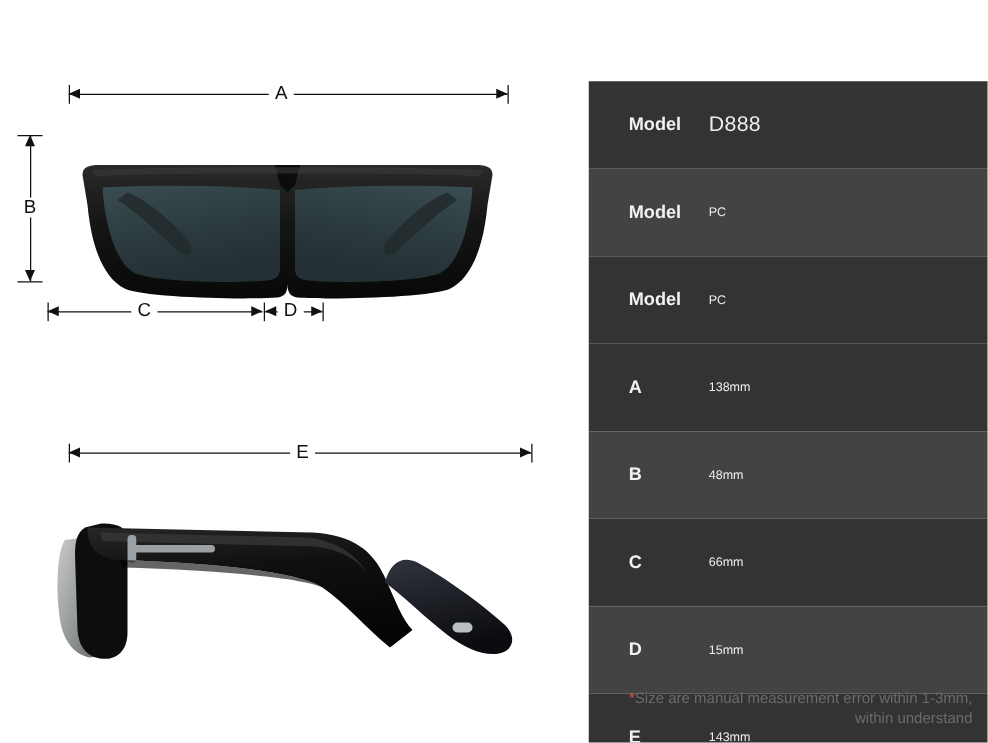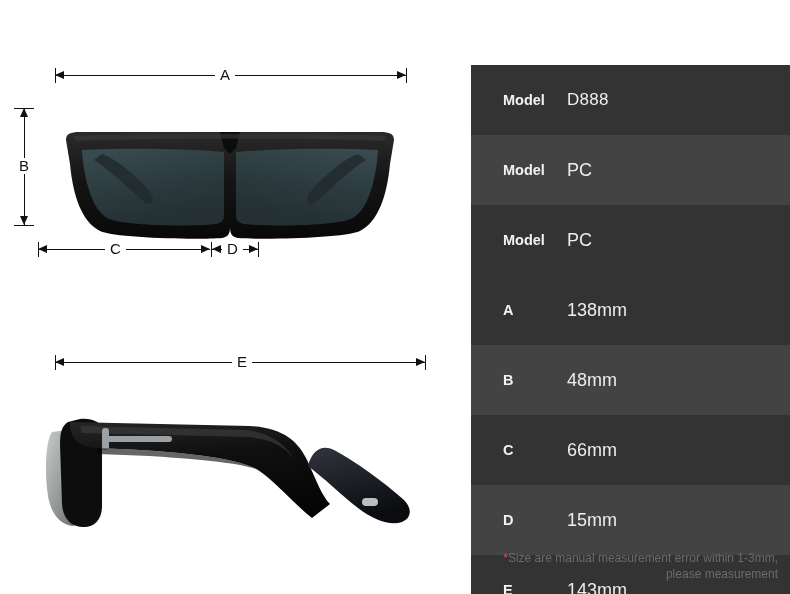--- a/index.html
+++ b/index.html
@@ -90,21 +90,21 @@
     display:flex;align-items:center;margin-left:13px;
   }
   .spec-row.odd{background:#333333;}
   .spec-row.even{background:#434343;}
   .spec-label{
     width:96px;padding-left:32px;box-sizing:border-box;
     font-size:14.5px;color:#f2f2f2;font-weight:bold;
     white-space:nowrap;
   }
   .spec-value{
-    font-size:18px;color:#ededed;white-space:nowrap;
+    font-size:10px;color:#ededed;white-space:nowrap;
   }
   .spec-value.model{font-size:17px;letter-spacing:.3px;}
 
   .spec-note{
     position:absolute;left:6px;top:515px;width:328px;
     text-align:right;padding-right:8px;box-sizing:border-box;
     font-size:12px;color:#6b6b6b;line-height:16px;
   }
   .note-star{color:#d9534f;}
 </style>
@@ -288,17 +288,17 @@
       </div>
 
       <div class="spec-row odd">
         <div class="spec-label">E</div>
         <div class="spec-value">143mm</div>
       </div>
     </div>
 
     <div class="spec-note">
       <span class="note-star">*</span><span>Size are manual measurement error within 1-3mm,</span><br>
-      <span>please measurement</span>
+      <span>within understand</span>
     </div>
 
   </div>
 </div>
 
 </body></html>

